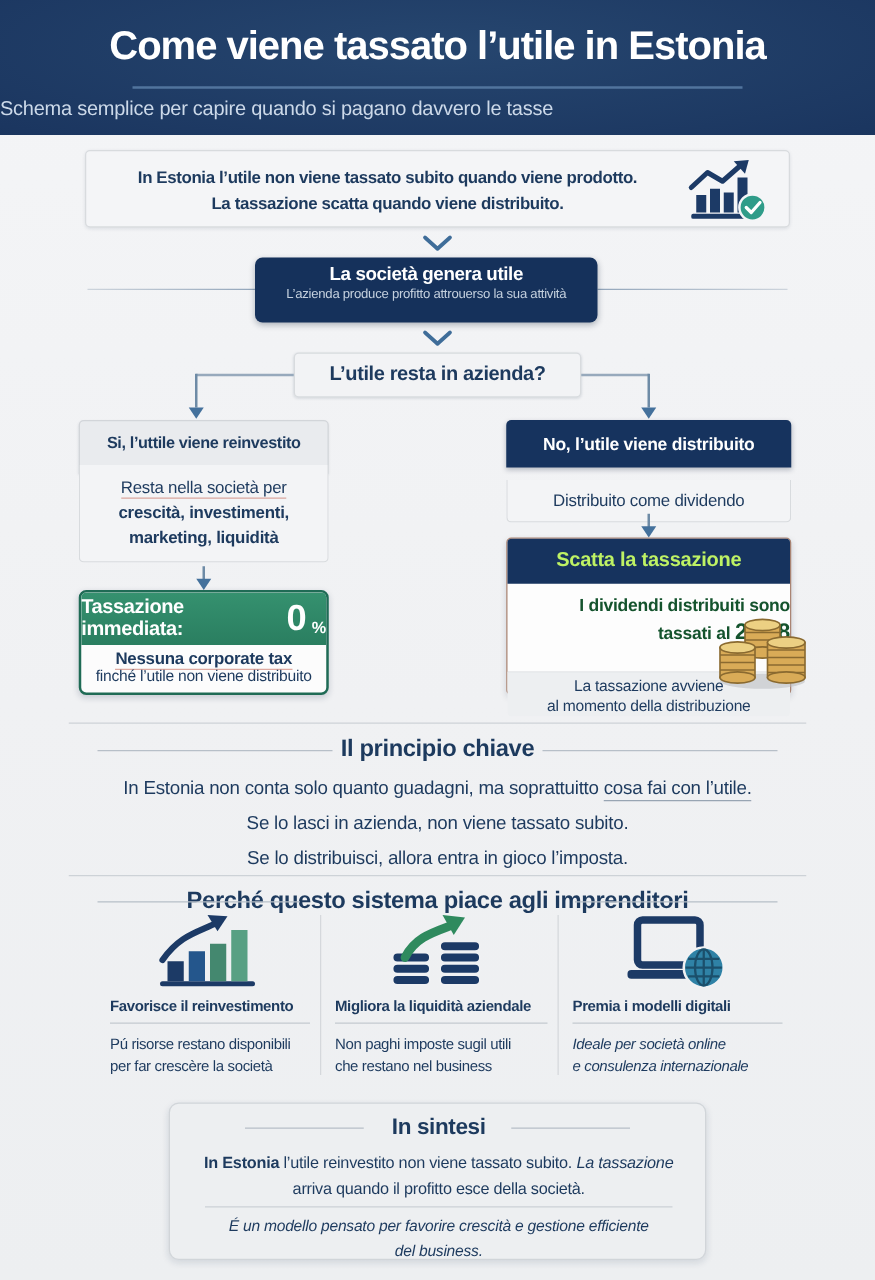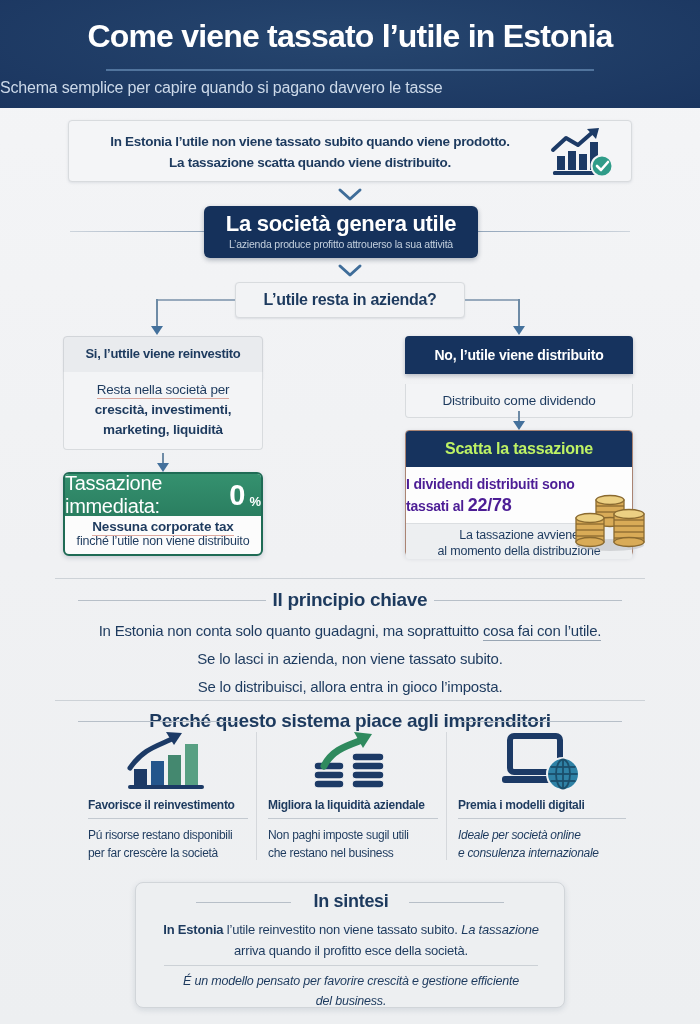--- a/index.html
+++ b/index.html
@@ -31,21 +31,21 @@
   .chev { width:26px; height:15px; }
   .chev polyline { fill:none; stroke:#3f6d99; stroke-width:3; stroke-linecap:round; stroke-linejoin:round; }
   .stem { width:2px; background:#6e8ba6; }
   .tri-down { width:0; height:0; border-left:6px solid transparent; border-right:6px solid transparent;
     border-top:9px solid #44719c; }
   .hline { height:1.5px; background:#97a9bc; }
 
   
   .flow1 { left:204px; top:206px; width:274px; height:52px; background:#15315b;
     border-radius:6px; box-shadow:0 2px 5px rgba(10,25,50,.3); text-align:center; }
-  .flow1-title { margin-top:5px; font-size:22px; font-weight:bold; color:#ffffff; letter-spacing:-0.3px; }
+  .flow1-title { margin-top:5px; font-size:15px; font-weight:bold; color:#ffffff; letter-spacing:-0.3px; }
   .flow1-sub { margin-top:1px; font-size:10.5px; color:#c4d0de; letter-spacing:-0.2px; }
   .sideline { top:231px; height:1px; }
   .sideline.l { left:70px; width:134px; background:linear-gradient(to left,#93a6bb,#cdd4dc); }
   .sideline.r { left:478px; width:152px; background:linear-gradient(to right,#93a6bb,#cdd4dc); }
 
   
   .qbox { left:235px; top:282px; width:230px; height:36px; background:#f2f3f5;
     border:1px solid #d8dbde; border-radius:4px; box-shadow:0 1px 2px rgba(20,40,70,.10);
     font-size:16px; font-weight:bold; color:#1d3a5e; text-align:center; line-height:34px; letter-spacing:-0.3px; }
 
@@ -56,41 +56,41 @@
   .lbody { left:63px; top:372px; width:200px; height:78px; background:#f3f4f6;
     border:1px solid #d8dbde; border-top:none; border-radius:0 0 4px 4px;
     font-size:13.5px; color:#1d3a5e; text-align:center; padding-top:8px; line-height:20px; letter-spacing:-0.2px; }
   .lbody .b { font-weight:bold; }
   .red-ul { border-bottom:1px solid rgba(186,72,52,.45); padding-bottom:1px; }
 
   .green-box { left:63px; top:472px; width:200px; height:84px; border:2px solid #1f6b55;
     border-radius:6px; overflow:hidden; background:#fcfcfc; box-shadow:0 2px 5px rgba(20,40,70,.18); }
   .green-head { height:42px; background:linear-gradient(180deg,#35916f,#2a7e60);
     display:flex; align-items:center; justify-content:center; gap:4px; color:#fff; }
-  .green-label { font-size:20px; font-weight:normal; letter-spacing:-0.3px; }
+  .green-label { font-size:16px; font-weight:bold; letter-spacing:-0.3px; }
   .green-zero { font-size:29px; font-weight:bold; line-height:1; }
   .green-unit { font-size:13px; font-weight:bold; align-self:flex-end; margin-bottom:7px; }
   .green-body { text-align:center; padding-top:3px; }
   .green-b1 { font-size:13.5px; font-weight:bold; color:#1d3a5e; letter-spacing:-0.2px; }
   .green-b2 { font-size:12.5px; color:#1d3a5e; letter-spacing:-0.2px; }
 
   
   .rhead { left:405px; top:336px; width:228px; height:38px; background:#16335e;
     border-radius:4px 4px 0 0; box-shadow:0 2px 4px rgba(10,25,50,.25);
     font-size:14px; font-weight:bold; color:#ffffff; text-align:center; line-height:38px; letter-spacing:-0.2px; }
   .rbody { left:405px; top:384px; width:228px; height:34px; background:#f3f4f6;
     border:1px solid #d8dbde; border-top:none; border-radius:0 0 4px 4px;
     font-size:13.5px; color:#1d3a5e; text-align:center; line-height:33px; letter-spacing:-0.2px; }
 
   .tax-box { left:405px; top:430px; width:228px; height:126px; border:1px solid #aa8473;
     border-radius:4px; overflow:visible; background:#fdfdfd; box-shadow:0 2px 5px rgba(20,40,70,.15); }
   .tax-head { height:36px; background:#16335e; border-radius:3px 3px 0 0;
     font-size:16px; font-weight:bold; color:#bef264; text-align:center; line-height:36px; letter-spacing:-0.2px; }
-  .tax-body { height:56px; text-align:left; padding-top:7px;
-    font-size:14px; font-weight:bold; color:#4c1d95; line-height:21px; letter-spacing:-0.2px; }
+  .tax-body { height:70px; text-align:right; padding-top:7px;
+    font-size:14px; font-weight:bold; color:#14532d; line-height:21px; letter-spacing:-0.2px; }
   .tax-rate { font-size:18px; }
   .tax-foot { height:36px; background:#edeff1; border-top:1px solid #dbdee1; border-radius:0 0 3px 3px;
     text-align:center; font-size:12.5px; color:#1d3a5e; line-height:16px; padding-top:3px; letter-spacing:-0.2px; }
   .coins { left:572px; top:490px; }
 
   
   .sdiv { left:55px; width:590px; height:1px; background:#cdd2d7; }
   .sec-title { left:0; width:700px; text-align:center; font-size:19px; font-weight:bold;
     color:#1d3a5e; letter-spacing:-0.3px; }
   .flank { height:1px; background:#b7bfc8; top:0; }

